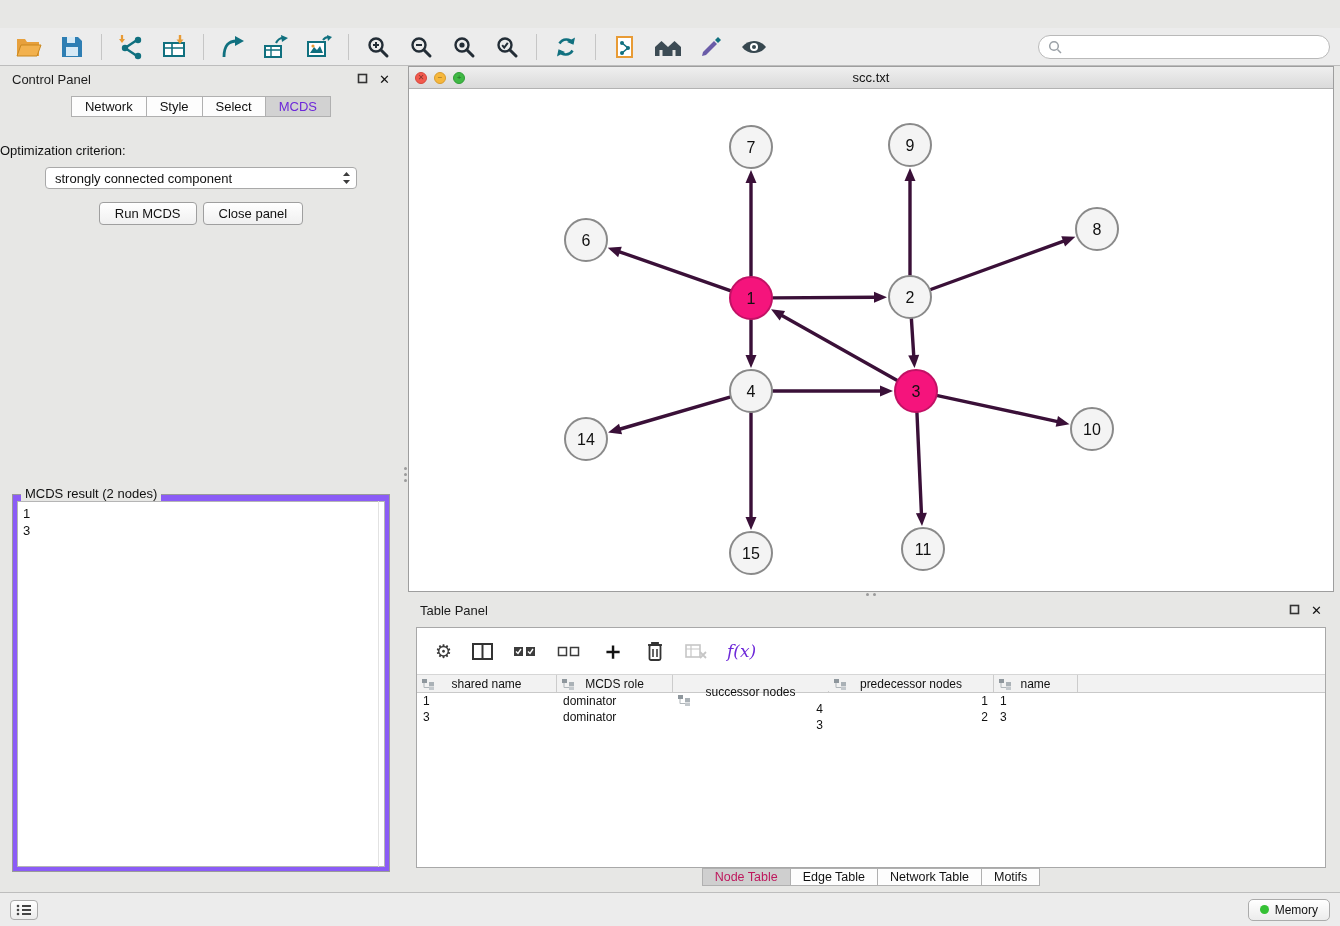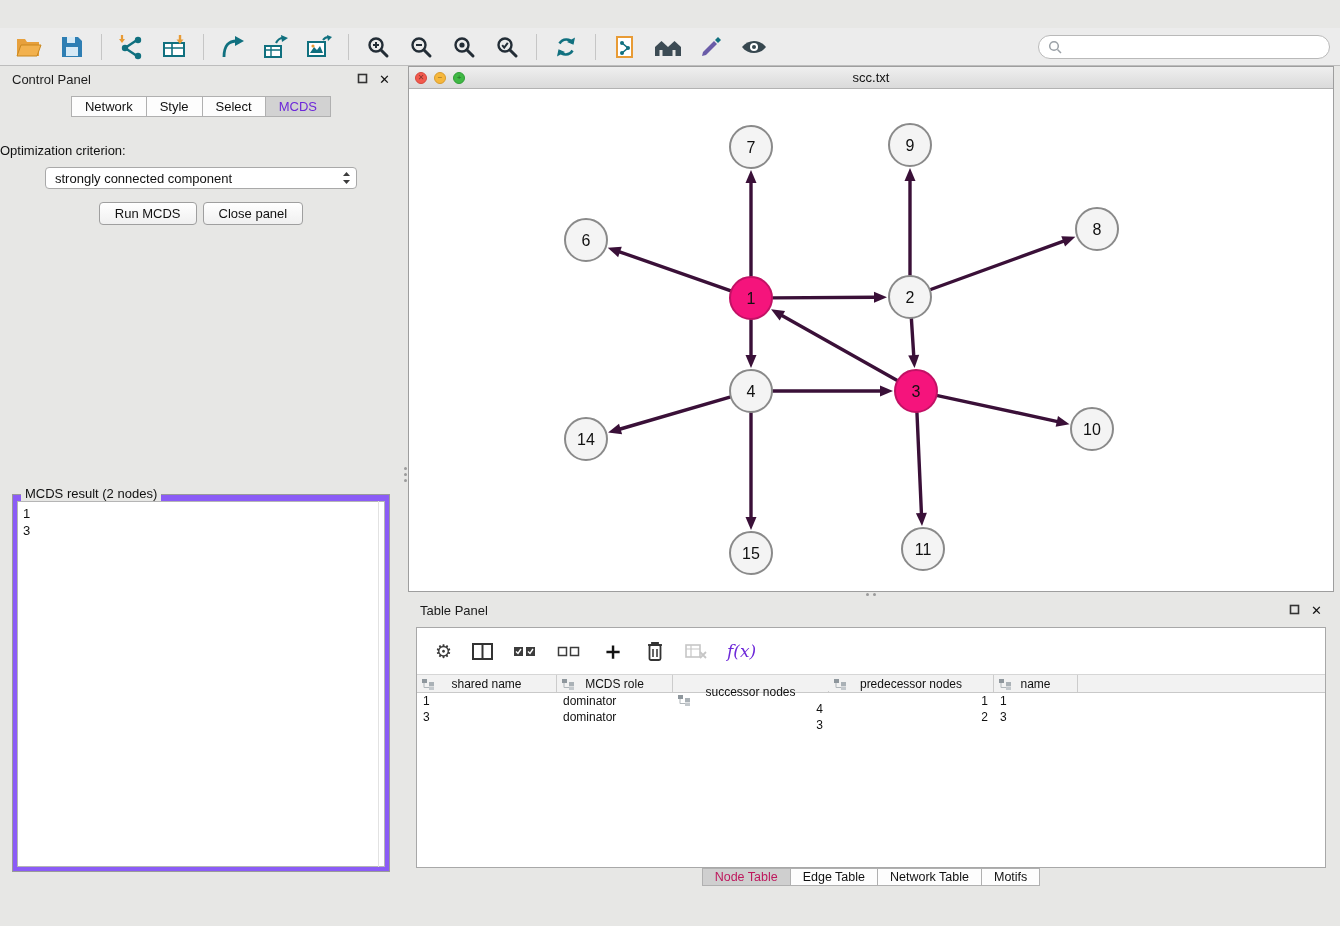--- a/index.html
+++ b/index.html
@@ -479,14 +479,30 @@
         </div>
     </div>
     <div class="tp-tabs">
         <span class="tp-tab active">Node Table</span>
         <span class="tp-tab">Edge Table</span>
         <span class="tp-tab">Network Table</span>
         <span class="tp-tab">Motifs</span>
       </div>
   </div>
 
+  <div class="statusbar">
+    <span class="sb-list">
+      <svg width="16" height="12">
+          <circle cx="2" cy="2" r="1.3" fill="#444"></circle>
+          <rect x="6" y="1" width="9" height="2" fill="#444"></rect>
+          <circle cx="2" cy="6" r="1.3" fill="#444"></circle>
+          <rect x="6" y="5" width="9" height="2" fill="#444"></rect>
+          <circle cx="2" cy="10" r="1.3" fill="#444"></circle>
+          <rect x="6" y="9" width="9" height="2" fill="#444"></rect>
+        </svg>
+    </span>
+    <span class="sb-mem">
+      <span class="dot"></span>
+      <span>Memory</span>
+    </span>
+  </div>
 
 </div>
 
 </body></html>

